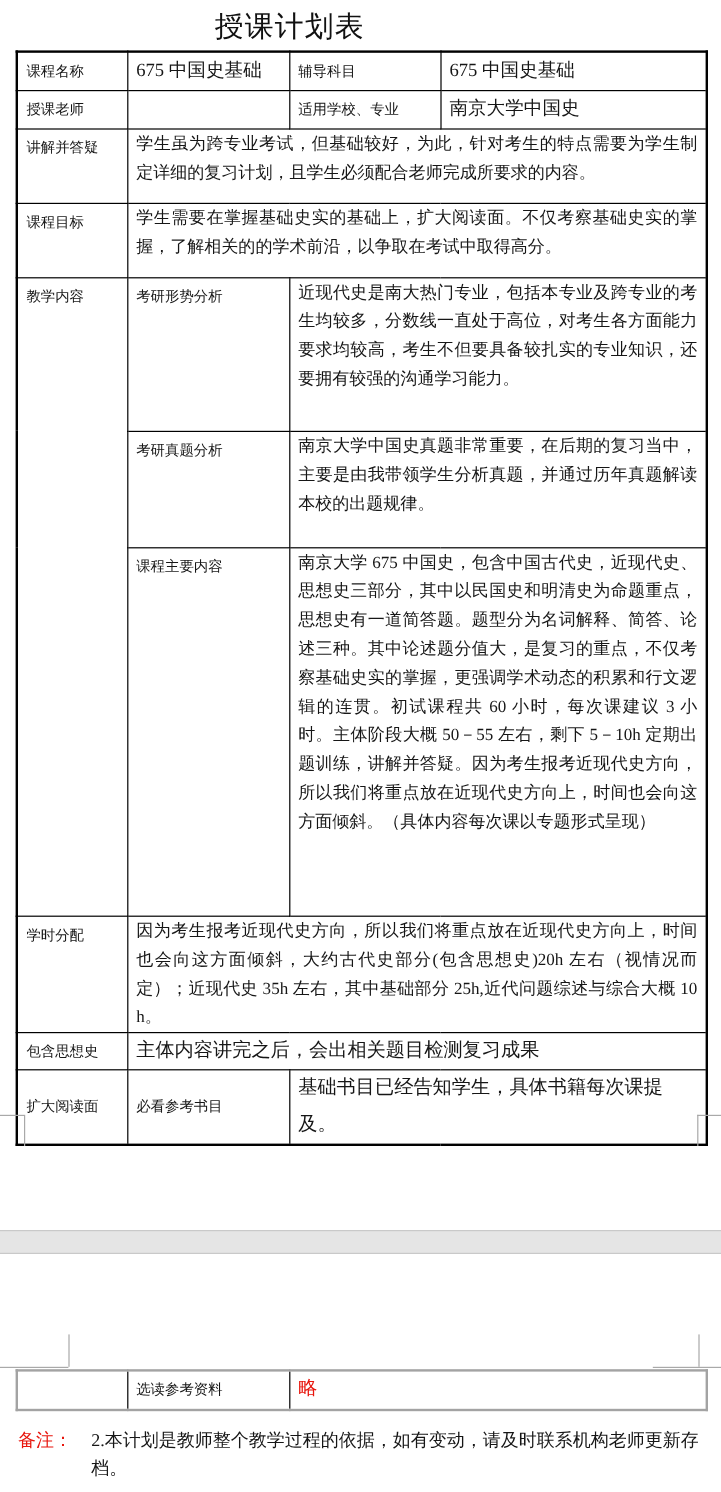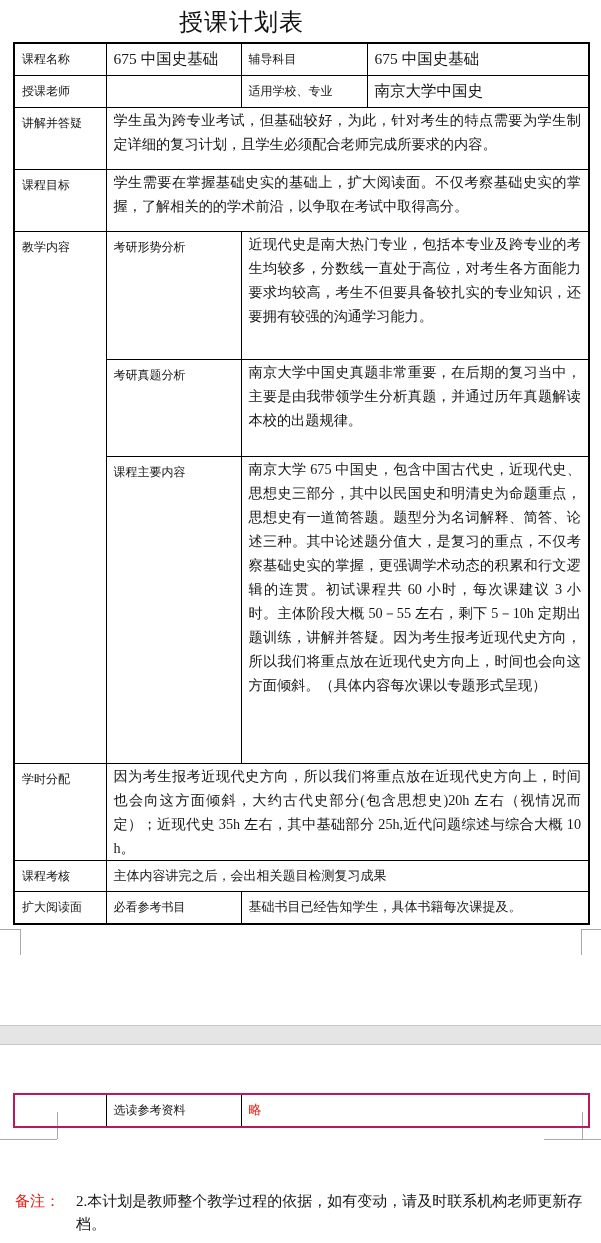--- a/index.html
+++ b/index.html
@@ -7,27 +7,27 @@
     width:601px;height:1243px;position:relative;background:#ffffff;
     font-family:"Liberation Serif","DejaVu Serif",serif;color:#161616;
     overflow:hidden;
   }
   .doc-title{
     position:absolute;top:6px;left:0;width:483px;text-align:center;
     font-size:24px;font-weight:normal;letter-spacing:1px;color:#111;
   }
   table{border-collapse:collapse;table-layout:fixed;}
   .main-table{position:absolute;left:13px;top:42px;width:575px;border:2px solid #000;}
-  .cont-table{position:absolute;left:13px;top:1093px;width:575px;border:2px solid #be185d;}
+  .cont-table{position:absolute;left:13px;top:1141px;width:575px;border:2px solid #a3a3a3;}
   td{border:1px solid #000;padding:0 7px;vertical-align:top;overflow:hidden;word-break:break-all;}
   td.lbl{font-size:12px;line-height:30.5px;margin-left:20px;}
   td.val{font-size:15.5px;line-height:30.5px;margin-top:28px;}
   td.mid{vertical-align:middle;}
   td.content{font-size:14.2px;line-height:24px;text-align:justify;margin-left:32px;}
-  td.content-short{font-size:13px;line-height:30.5px;}
+  td.content-short{font-size:16px;line-height:30.5px;}
   .red{color:#e8150c;}
   .sep-band{
     position:absolute;left:0;top:1025px;width:601px;height:18px;
     background:#e5e5e5;border-top:1px solid #c9c9c9;border-bottom:1px solid #c9c9c9;
   }
   .mark{position:absolute;background:#a9a9a9;}
   .notes{
     position:absolute;left:15px;top:1190px;width:580px;
     font-size:15px;line-height:23px;display:flex;
   }
@@ -78,21 +78,21 @@
   </tr>
   <tr style="height:307px">
     <td class="lbl">课程主要内容</td>
     <td class="content" colspan="2">南京大学 675 中国史，包含中国古代史，近现代史、思想史三部分，其中以民国史和明清史为命题重点，思想史有一道简答题。题型分为名词解释、简答、论述三种。其中论述题分值大，是复习的重点，不仅考察基础史实的掌握，更强调学术动态的积累和行文逻辑的连贯。初试课程共 60 小时，每次课建议 3 小时。主体阶段大概 50－55 左右，剩下 5－10h 定期出题训练，讲解并答疑。因为考生报考近现代史方向，所以我们将重点放在近现代史方向上，时间也会向这方面倾斜。（具体内容每次课以专题形式呈现）</td>
   </tr>
   <tr style="height:97px">
     <td class="lbl">学时分配</td>
     <td class="content" colspan="3">因为考生报考近现代史方向，所以我们将重点放在近现代史方向上，时间也会向这方面倾斜，大约古代史部分(包含思想史)20h 左右（视情况而定）；近现代史 35h 左右，其中基础部分 25h,近代问题综述与综合大概 10h。</td>
   </tr>
   <tr style="height:31px">
-    <td class="lbl mid">课程考核</td>
+    <td class="lbl mid">包含思想史</td>
     <td class="content-short mid" colspan="3">主体内容讲完之后，会出相关题目检测复习成果</td>
   </tr>
   <tr style="height:30px">
     <td class="lbl mid">扩大阅读面</td>
     <td class="lbl mid">必看参考书目</td>
     <td class="content-short mid" colspan="2">基础书目已经告知学生，具体书籍每次课提及。</td>
   </tr>
 </tbody>
   </table>
 

